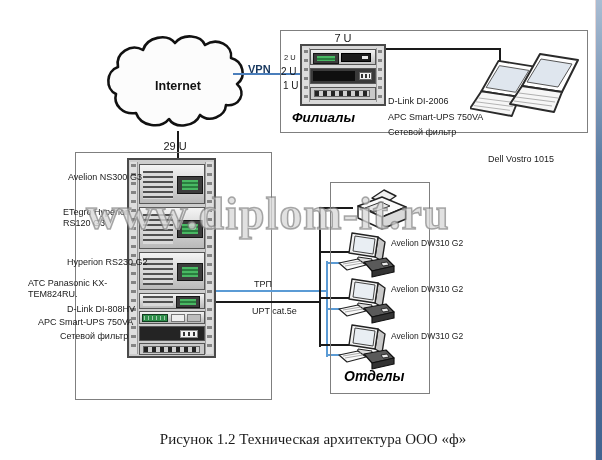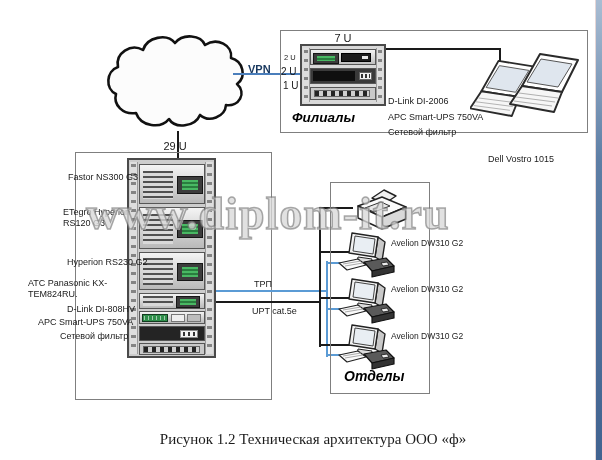--- a/index.html
+++ b/index.html
@@ -124,20 +124,21 @@
     </defs>
   </svg>
 
   <div class="page-edge"></div>
 
   <div class="watermark">www.diplom-it.ru</div>
 
   <svg class="cloud" viewBox="0 0 150 107">
     <path d="M 33,80 C 20,82 10,72 13,61 C 2,56 3,38 15,34 C 12,20 28,10 40,17 C 44,4 64,0 72,10 C 80,0 98,2 102,12 C 114,4 130,12 128,25 C 140,28 144,44 134,51 C 144,60 136,74 123,72 C 122,84 106,90 97,82 C 92,94 72,96 66,86 C 58,96 38,94 33,80 Z" fill="#fcfcfc" stroke="#111" stroke-width="2.6" stroke-linejoin="round"></path>
   </svg>
+  <div class="cloud-label">Internet</div>
 
   <div class="vline" style="left:177px;top:131px;height:31px;"></div>
   <div class="lbl u29 ctr" style="left:150px;top:140px;width:50px;">29 U</div>
 
   <div class="hline vpnblue" style="left:233px;top:73px;width:68px;"></div>
   <div class="vpn-lbl">VPN</div>
 
   <div class="gbox" style="left:280px;top:30px;width:308px;height:103px;"></div>
   <div class="boxtitle" style="left:292px;top:110px;font-size:13.5px;">Филиалы</div>
   <div class="lbl u29 ctr" style="left:318px;top:20px;width:50px;margin-top:12px;">7 U</div>
@@ -227,21 +228,21 @@
     <div class="unit u6">
       <div class="ups-disp">
           <i></i>
         </div>
     </div>
     <div class="unit u7">
       <div class="outlets"></div>
     </div>
   </div>
 
-  <div class="lbl" style="left:68px;top:172px;">Fastor NS300 G3</div>
+  <div class="lbl" style="left:68px;top:172px;">Avelion NS300 G3</div>
   <div class="lbl" style="left:63px;top:207px;">ETegro Hyperion</div>
   <div class="lbl" style="left:63px;top:218px;">RS120 G3</div>
   <div class="lbl" style="left:67px;top:257px;">Hyperion RS230 G2</div>
   <div class="lbl" style="left:28px;top:278px;">АТС Panasonic KX-</div>
   <div class="lbl" style="left:28px;top:289px;">TEM824RU.</div>
   <div class="lbl" style="left:67px;top:304px;">D-Link DI-808HV</div>
   <div class="lbl" style="left:38px;top:317px;">APC Smart-UPS 750VA</div>
   <div class="lbl" style="left:60px;top:331px;">Сетевой фильтр</div>
 
   <div class="hline blue" style="left:216px;top:290px;width:112px;"></div>

